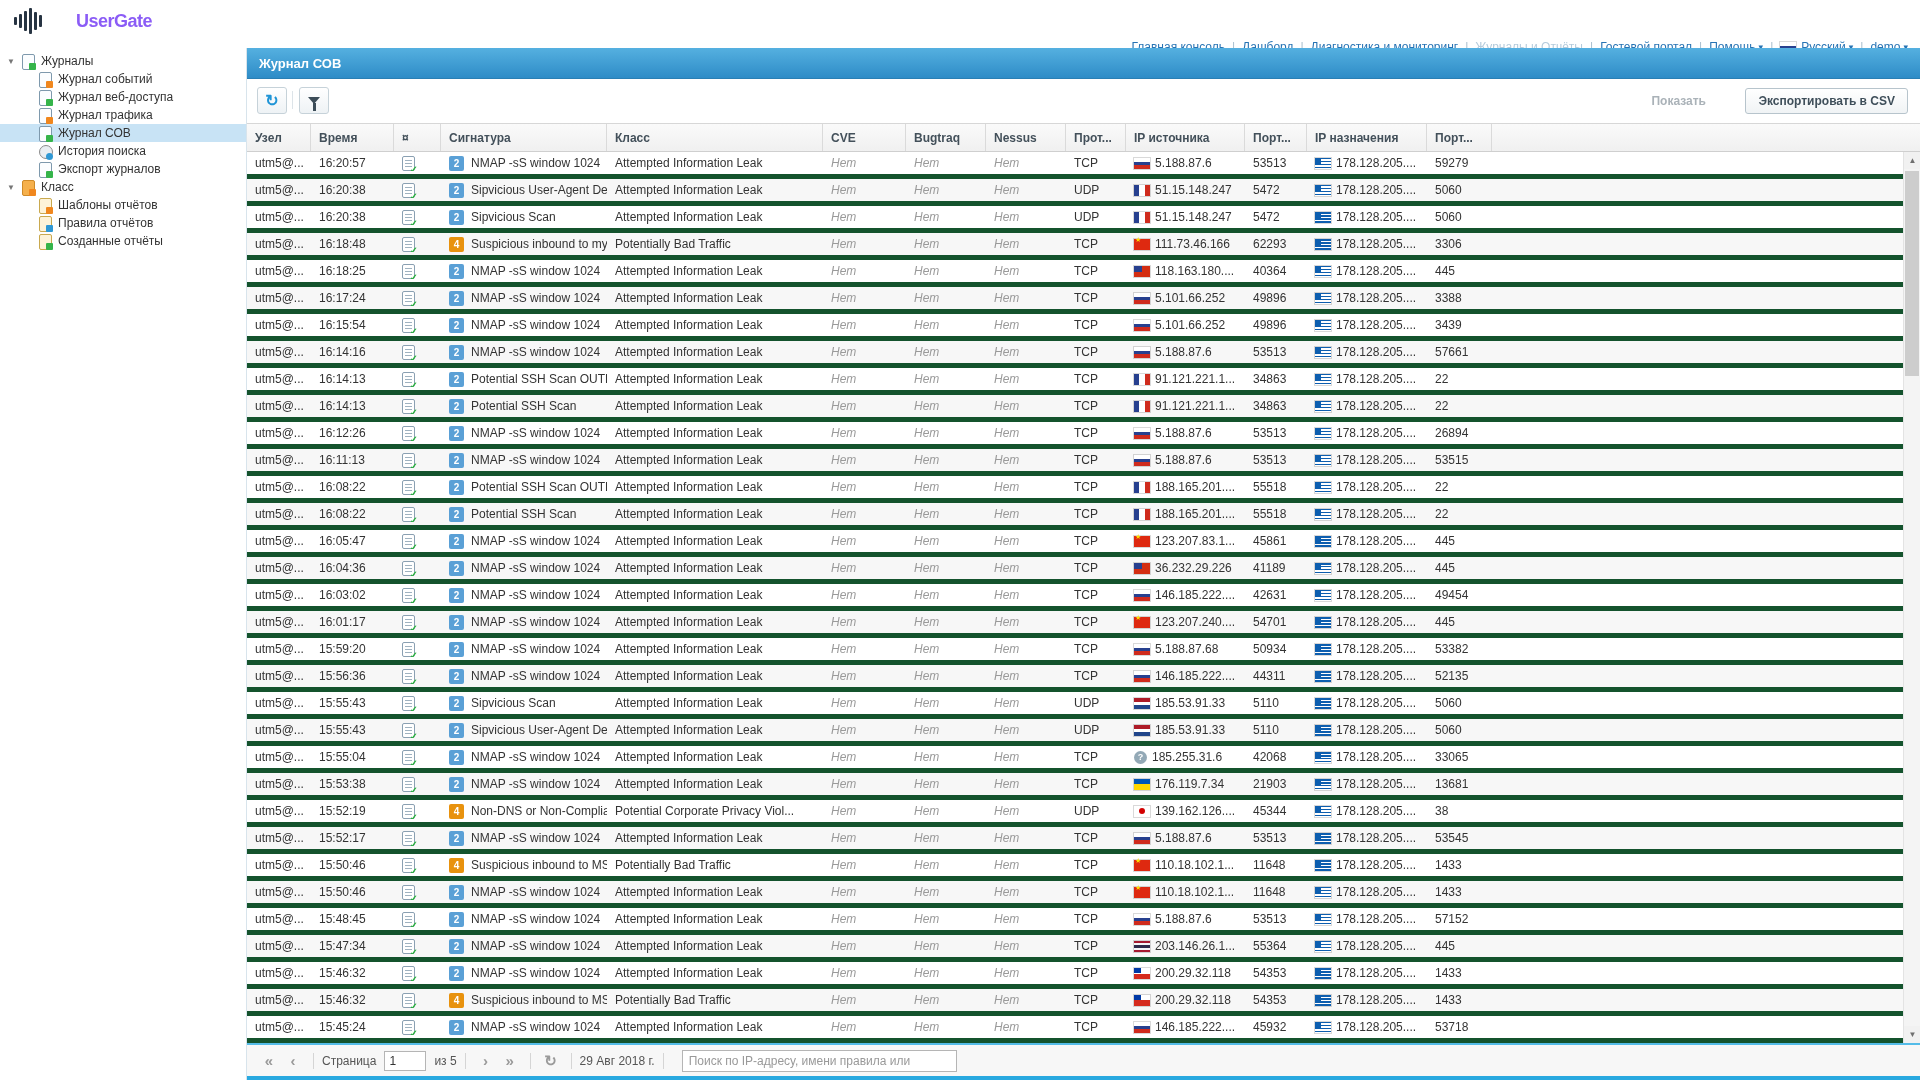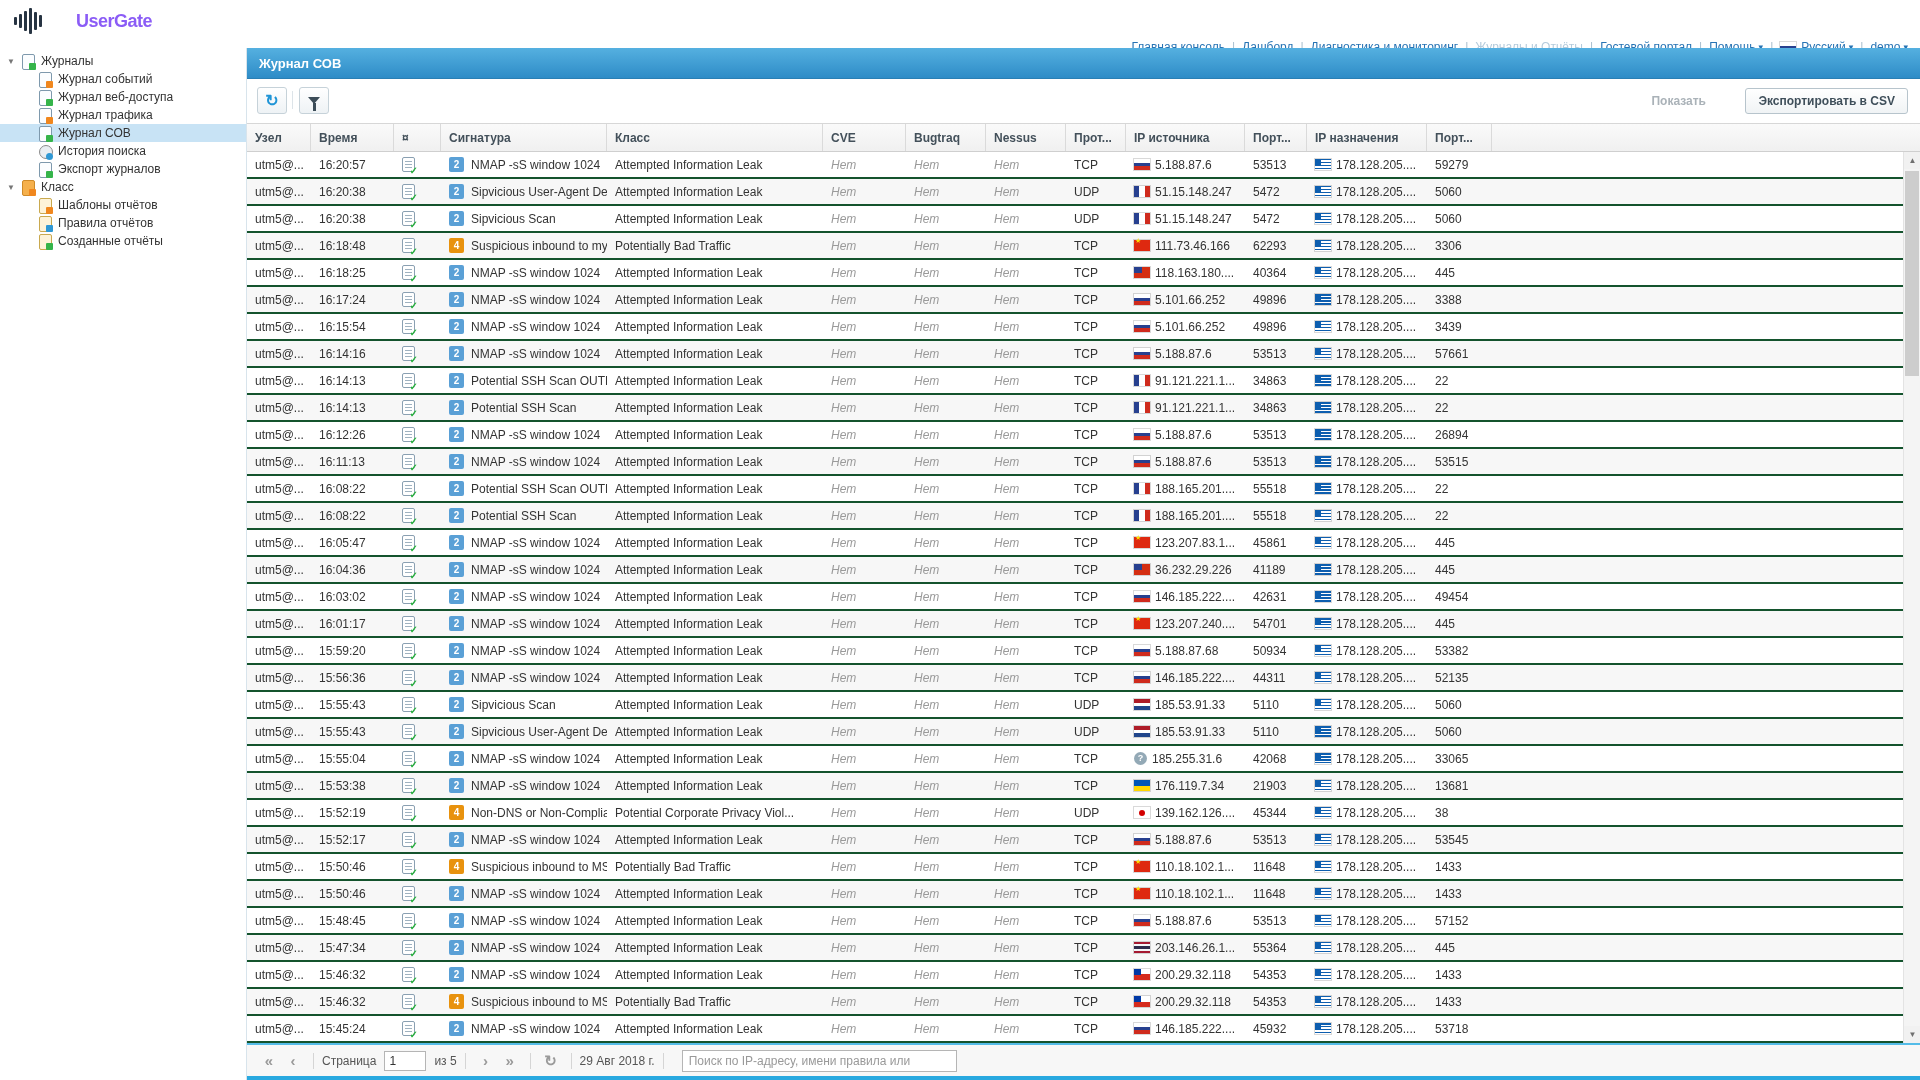--- a/index.html
+++ b/index.html
@@ -59,21 +59,21 @@
   .btn-export { position:absolute; right:12px; top:9px; height:26px; padding:0 12px; border:1px solid #b7c4cc;
     border-radius:3px; background:linear-gradient(#ffffff,#f0f3f5); color:#3f4f5a; font-weight:bold; font-size:12px;
     font-family:inherit; cursor:pointer; }
 
   
   .thead { height:29px; display:flex; background:linear-gradient(#fafafa,#f0f0f0);
     border-top:1px solid #d7d7d7; border-bottom:1px solid #cfcfcf; }
   .hcell { display:flex; align-items:center; padding-left:8px; font-weight:bold; color:#43505a;
     border-right:1px solid #dadada; overflow:hidden; white-space:nowrap; }
   .rows { position:relative; height:891px; overflow:hidden; }
-  .row { display:flex; height:27px; border-bottom:2px solid #14532d; background:#fff; cursor:pointer; }
+  .row { display:flex; height:27px; border-bottom:5px solid #14532d; background:#fff; cursor:pointer;align-items:center; }
   .row.alt { background:#f7f7f7; }
   .cell { display:flex; align-items:center; padding-left:8px; overflow:hidden; white-space:nowrap; }
   .c0{width:64px} .c1{width:83px} .c2{width:47px} .c3{width:166px} .c4{width:216px}
   .c5{width:83px} .c6{width:80px} .c7{width:80px} .c8{width:60px} .c9{width:119px}
   .c10{width:62px} .c11{width:120px} .c12{width:65px} .c13{flex:1}
   .no { color:#9a9a9a; font-style:italic; }
   .sev { width:15px; height:15px; flex:none; color:#fff; font-size:10px; font-weight:bold; text-align:center;
     line-height:15px; border-radius:2px; margin-right:7px; }
   .sev-2 { background:#5aa0d6; } .sev-4 { background:#e8920e; }
   .jico { width:13px; height:15px; flex:none; position:relative; border:1px solid #8aa0b2; border-radius:2px; background:#fff; }

